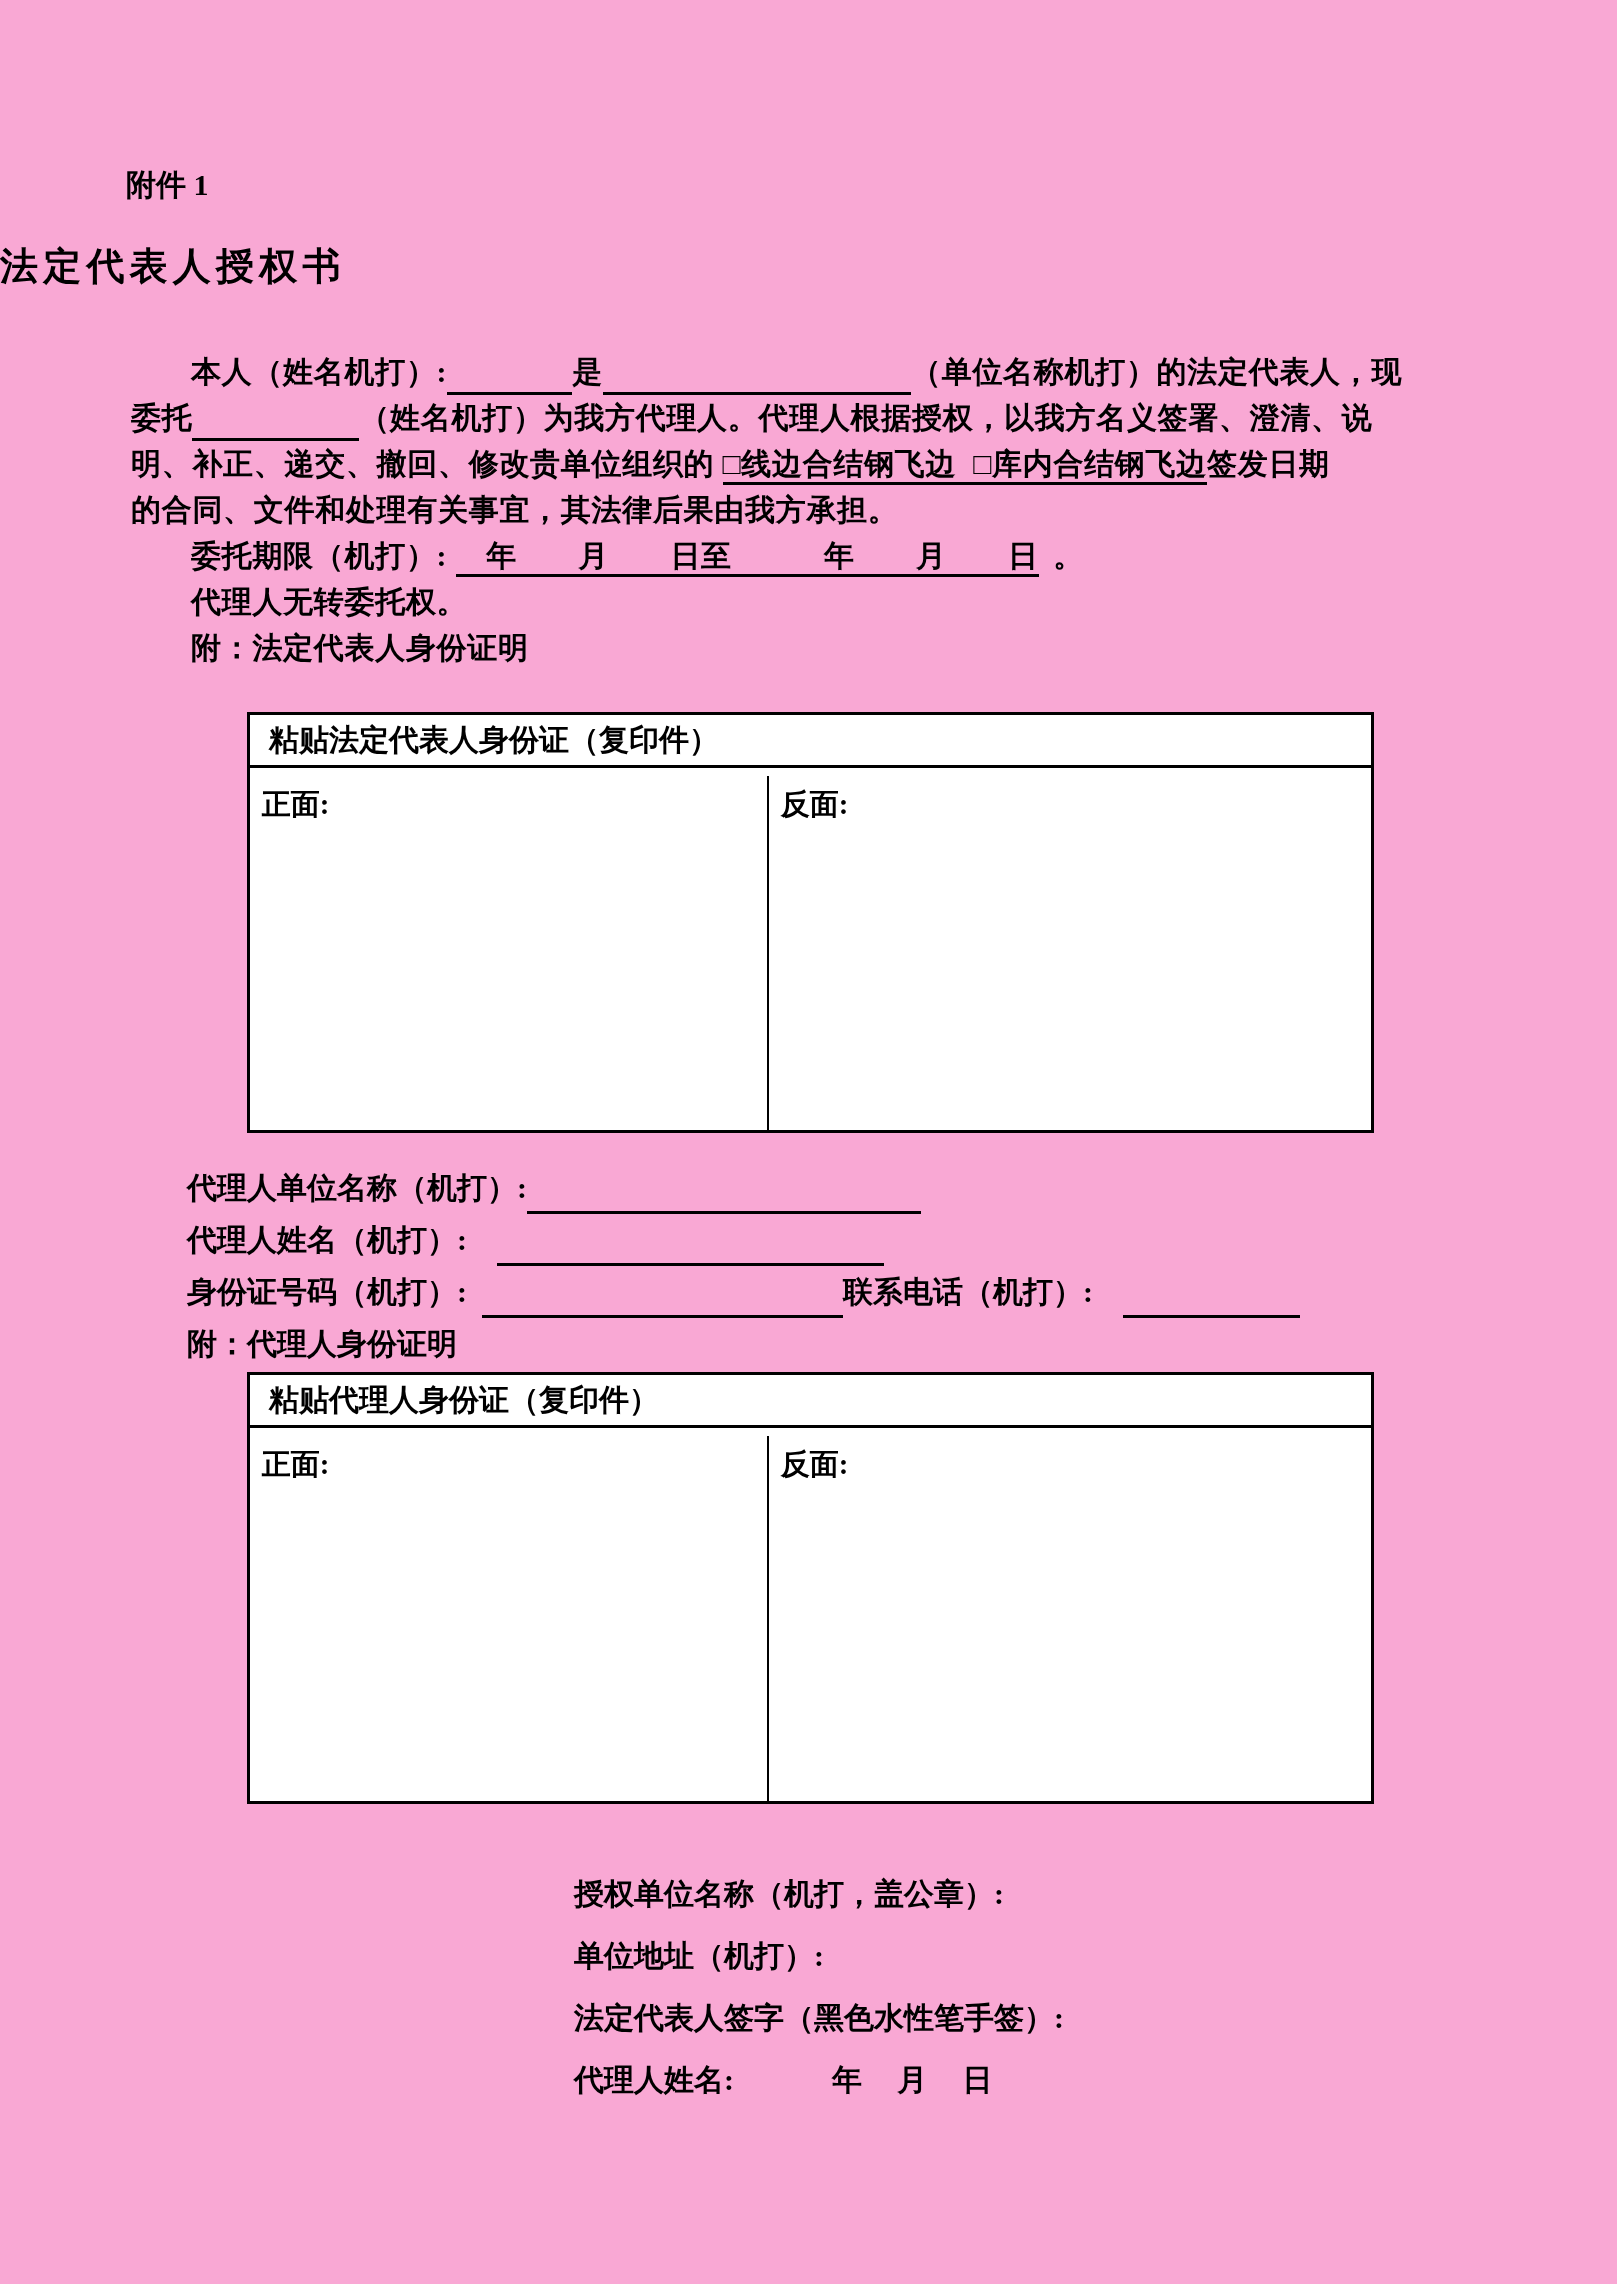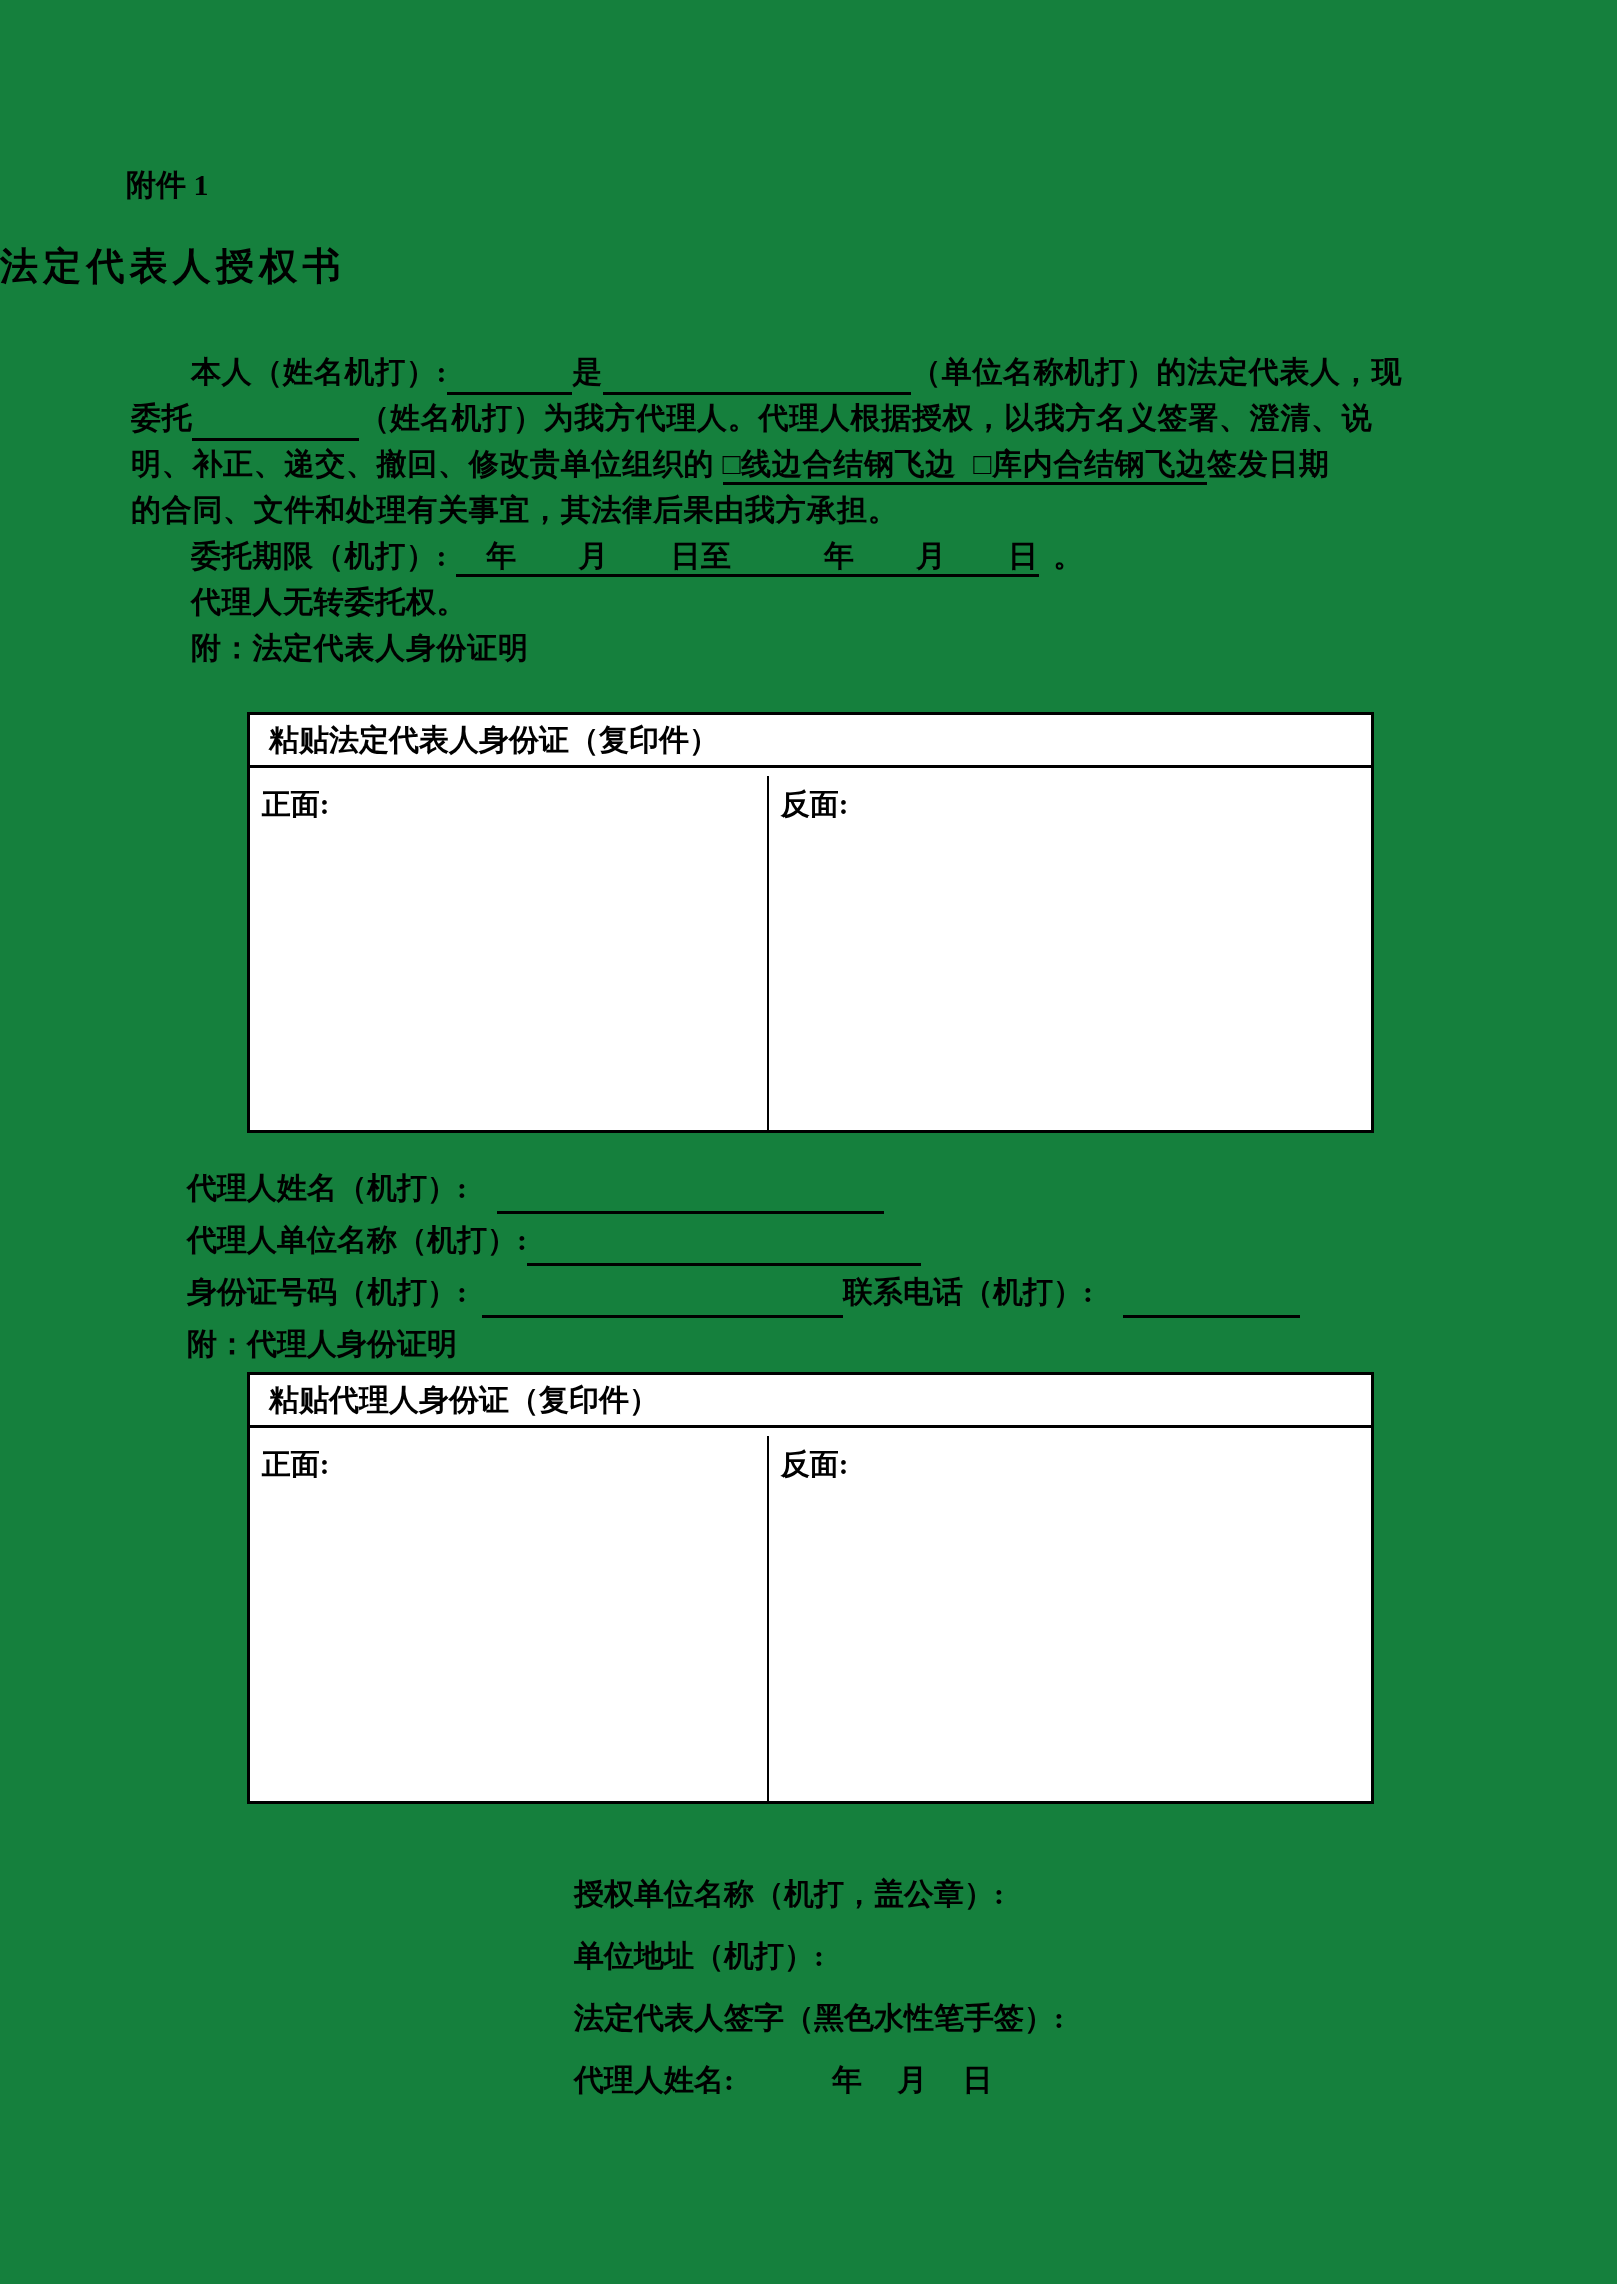--- a/index.html
+++ b/index.html
@@ -1,20 +1,20 @@
 <!DOCTYPE html>
 <html style="font-size:10.5px"><head>
 <meta charset="utf-8">
 <style>
   html, body { margin: 0; padding: 0; background: #ffffff; }
   .page {
     position: relative;
     width: 1618px;
     height: 2284px;
-    background: #15803d;
+    background: #f9a8d4;
     color: #000000;
     font-family: "Liberation Serif", "DejaVu Serif", serif;
     font-weight: 600;
     overflow: hidden;
   }
   .attachment {
     position: absolute;
     left: 126px;
     top: 165px;
     font-size: 30px;
@@ -139,24 +139,24 @@
         <span>正面:</span>
       </div>
       <div class="cell cell-back">
         <span>反面:</span>
       </div>
     </div>
   </div>
 
   <div class="agent-fields">
     <div class="line">
-      <span>代理人姓名（机打）:</span> <span class="blank w590"></span>
+      <span>代理人单位名称（机打）:</span><span class="blank w600"></span>
     </div>
     <div class="line">
-      <span>代理人单位名称（机打）:</span><span class="blank w600"></span>
+      <span>代理人姓名（机打）:</span> <span class="blank w590"></span>
     </div>
     <div class="line">
       <span>身份证号码（机打）:</span> <span class="blank w550"></span><span>联系电话（机打）:</span> <span class="blank w270"></span>
     </div>
     <div class="line">附：代理人身份证明</div>
   </div>
 
   <div class="idbox box2">
     <div class="idbox-header">粘贴代理人身份证（复印件）</div>
     <div class="idbox-cells">

